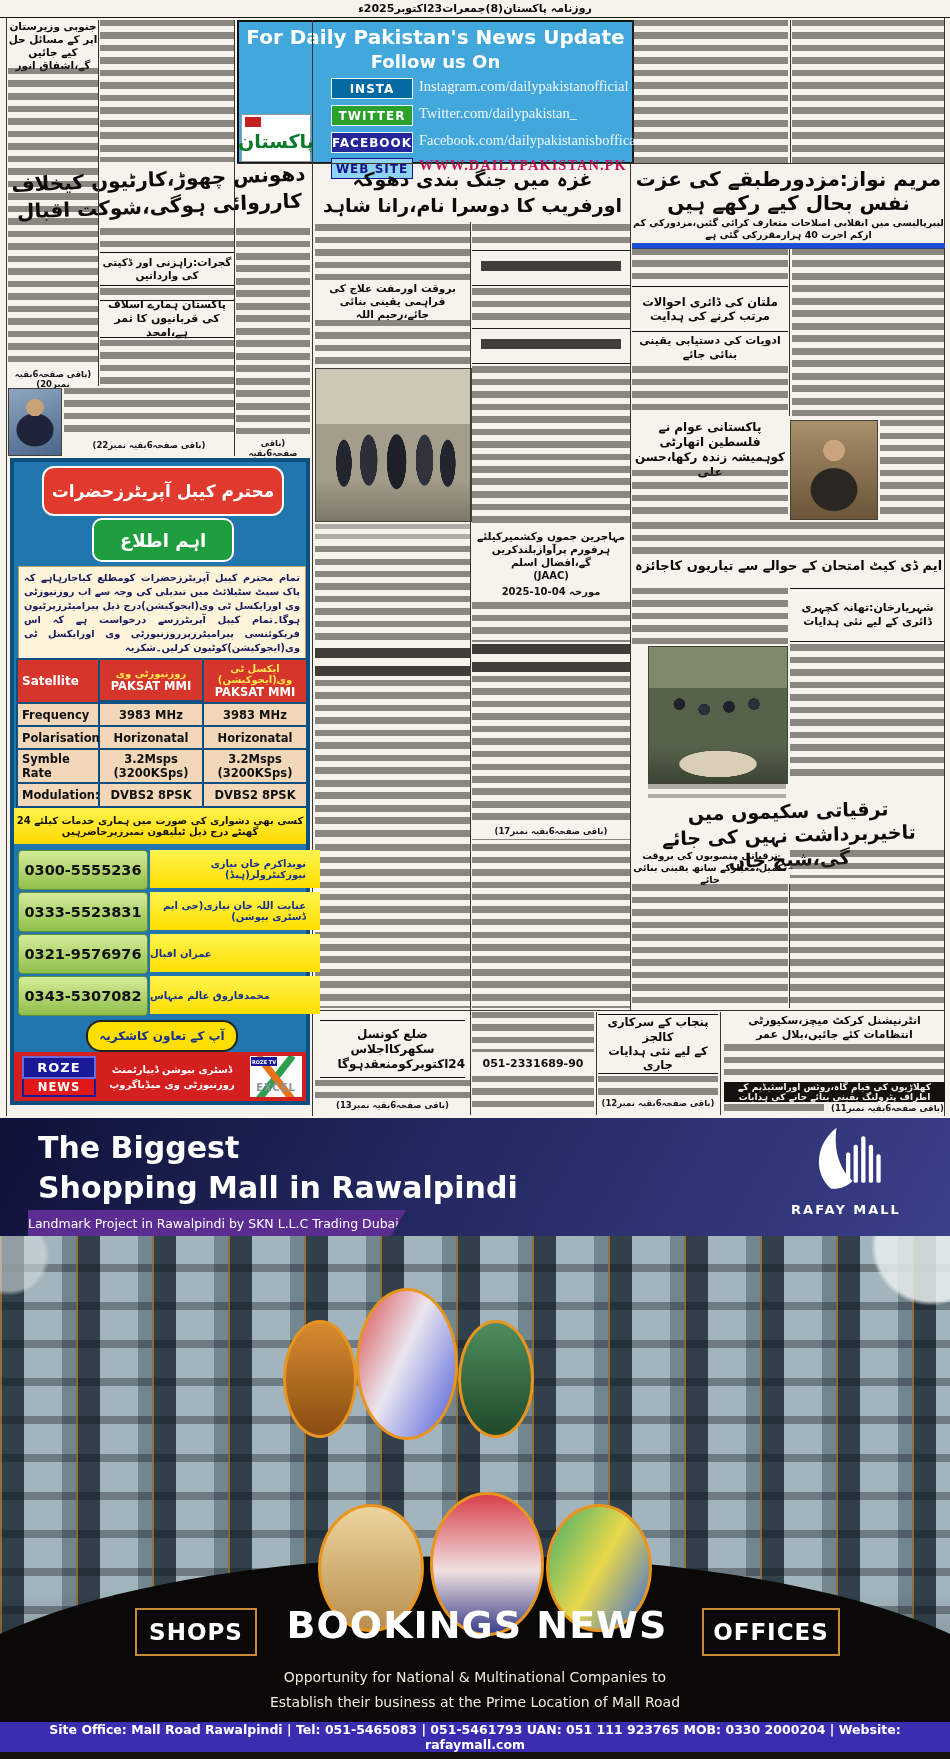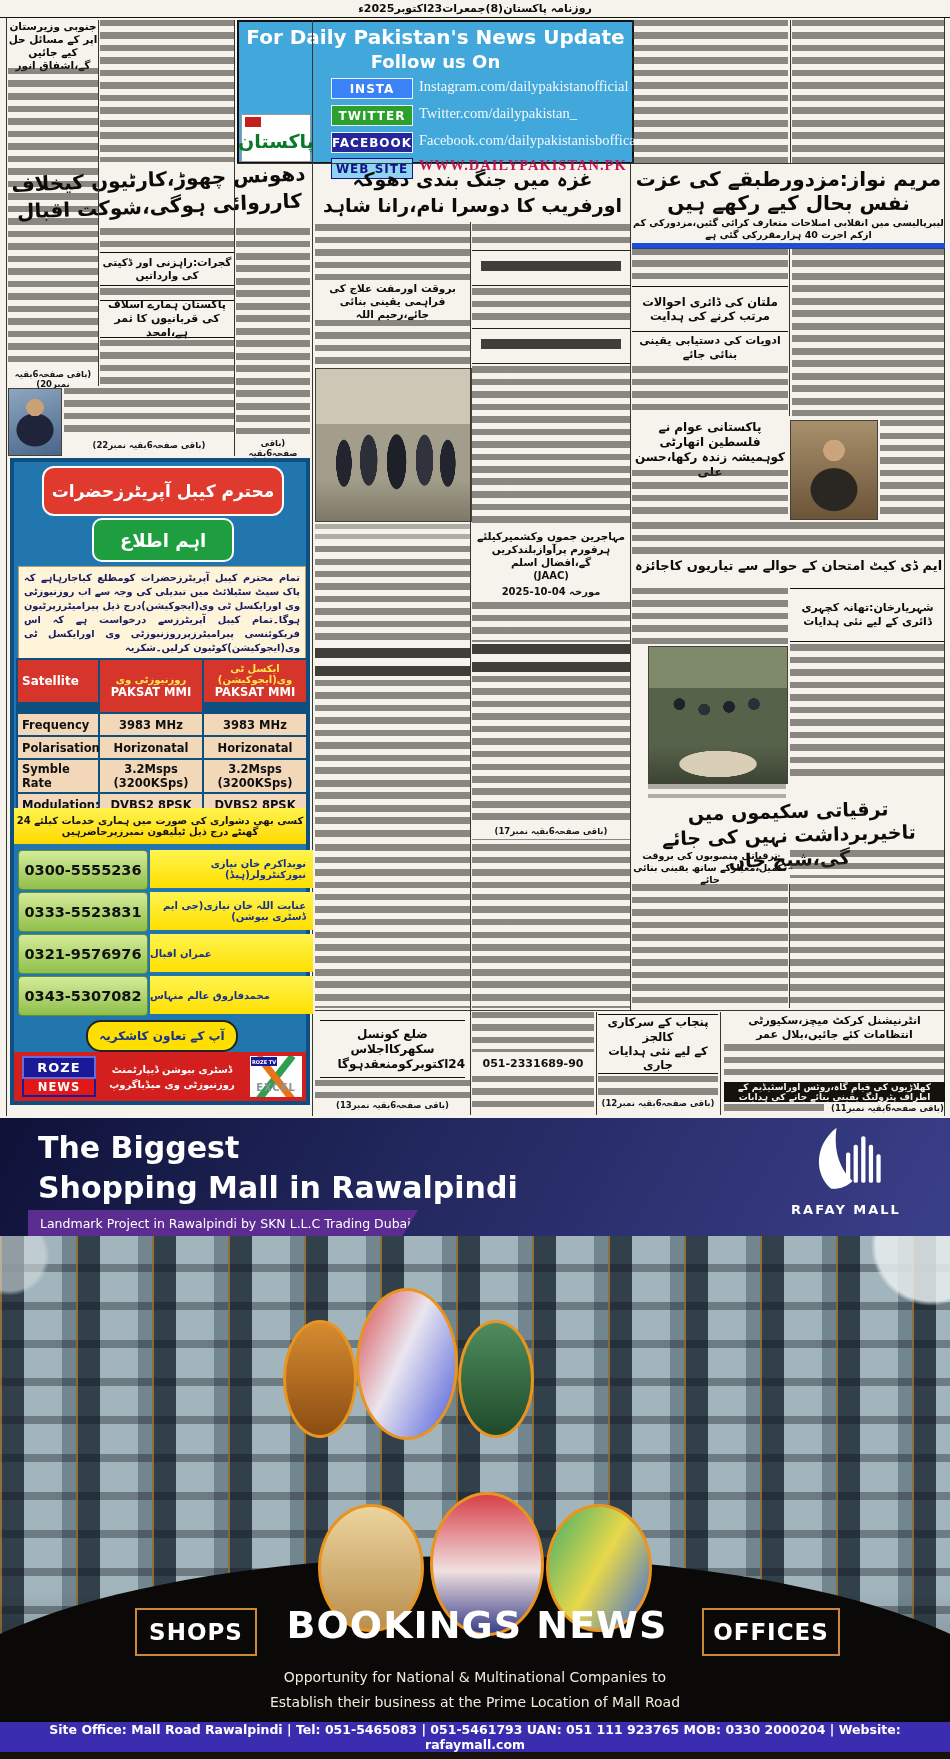--- a/index.html
+++ b/index.html
@@ -27,21 +27,21 @@
   
   .panel{background:#2176ae;border:4px solid #0d4f7e;}
   .grid-table{display:grid;grid-template-columns:80px 102px 102px;gap:2px;background:#0d4f7e;border:2px solid #0d4f7e;}
   .cell{background:#f2d8b8;color:#101010;font-weight:bold;font-size:11.5px;display:flex;align-items:center;}
   .cell.lab{padding-left:4px;}
   .cell.val{justify-content:center;text-align:center;}
   .cell.hdr{background:#d6352c;flex-direction:column;justify-content:center;text-align:center;}
   .pill-num{background:linear-gradient(#d5ec9a,#8fbf4a);border:1px solid #5f8f3a;border-radius:4px;
             color:#101010;font-weight:bold;font-size:14.5px;display:flex;align-items:center;justify-content:center;}
   .pill-name{background:linear-gradient(#fff44f,#ffdf00);color:#16328f;font-weight:bold;font-size:10px;
-             display:flex;align-items:center;justify-content:flex-end;padding-right:7px;direction:rtl;text-align:right;}
+             display:flex;align-items:center;justify-content:flex-end;padding-right:14px;direction:rtl;text-align:right;}
   
   .mall-top{background:linear-gradient(120deg,#0e1238,#23285f 45%,#3a3f8a);}
   .dome{background:#0b0908;border-radius:565px 565px 0 0 / 170px 170px 0 0;}
   .oval{border:3px solid #e8941f;border-radius:50%;}
   .adbox{border:2px solid #c8893a;color:#fff;font-weight:bold;font-size:23px;display:flex;align-items:center;justify-content:center;letter-spacing:1px;}
   .building{
     background:
       radial-gradient(circle at 98% 2%,rgba(232,238,238,.85) 0 55px,transparent 60px),
       radial-gradient(circle at 1% 4%,rgba(210,220,222,.6) 0 35px,transparent 40px),
       linear-gradient(transparent 72%,rgba(8,10,14,.45)),
@@ -98,21 +98,21 @@
   <div class="abs stripes" style="left:236px;top:228px;width:74px;height:208px;"></div>
   <div class="abs tail" style="left:236px;top:438px;width:74px;height:13px;">(باقی صفحہ6بقیہ نمبر24)</div>
 
   <div class="abs photo ph-man" style="left:8px;top:388px;width:52px;height:66px;"></div>
   <div class="abs stripes" style="left:64px;top:388px;width:170px;height:50px;"></div>
   <div class="abs tail" style="left:64px;top:440px;width:170px;height:13px;">(باقی صفحہ6بقیہ نمبر22)</div>
 
   <div class="abs banner" style="left:237px;top:20px;width:393px;height:140px;">
     <div class="abs ctr" style="left:0;top:3px;width:100%;height:24px;color:#fff;font-weight:bold;font-size:20px;">For Daily Pakistan's News Update</div>
     <div class="abs ctr" style="left:0;top:28px;width:100%;height:22px;color:#fff;font-weight:bold;font-size:18px;">Follow us On</div>
-    <div class="abs soclabel" style="left:92px;top:56px;width:80px;height:19px;background:#3b82f6;">INSTA</div>
+    <div class="abs soclabel" style="left:92px;top:56px;width:80px;height:19px;background:#0369a1;">INSTA</div>
     <div class="abs socurl" style="left:180px;top:56px;width:210px;height:19px;">Instagram.com/dailypakistanofficial</div>
     <div class="abs soclabel" style="left:92px;top:83px;width:80px;height:19px;background:#2ca02c;">TWITTER</div>
     <div class="abs socurl" style="left:180px;top:83px;width:210px;height:19px;">Twitter.com/dailypakistan_</div>
     <div class="abs soclabel" style="left:92px;top:110px;width:80px;height:19px;background:#26269b;">FACEBOOK</div>
     <div class="abs socurl" style="left:180px;top:110px;width:213px;height:19px;">Facebook.com/dailypakistanisboffical</div>
     <div class="abs soclabel" style="left:92px;top:136px;width:80px;height:19px;background:#8ed4f0;color:#12128a;border-color:#12128a;">WEB SITE</div>
     <div class="abs" style="left:180px;top:135px;width:213px;height:20px;font-family:'Liberation Serif',serif;font-weight:bold;font-size:14.5px;color:#c2185b;letter-spacing:1px;">WWW.DAILYPAKISTAN.PK</div>
     <div class="abs" style="left:2px;top:92px;width:68px;height:46px;background:#fff;border:1px solid #999;">
       <div class="abs" style="left:3px;top:2px;width:16px;height:10px;background:#c22020;"></div>
       <div class="abs ctr rtl" style="left:0;top:8px;width:68px;height:36px;color:#0a7a2a;font-weight:bold;font-size:19px;">پاکستان</div>
@@ -222,21 +222,21 @@
 
   <div class="abs panel" style="left:10px;top:458px;width:300px;height:647px;box-sizing:border-box;">
     <div class="abs ctr rtl" style="left:28px;top:4px;width:238px;height:46px;background:#e03a2f;border:2px solid #fff;border-radius:12px;color:#fff;font-weight:bold;font-size:17px;">محترم کیبل آپریٹرزحضرات</div>
     <div class="abs ctr rtl" style="left:78px;top:56px;width:138px;height:40px;background:#1e9e3e;border:2px solid #fff;border-radius:10px;color:#fff;font-weight:bold;font-size:18px;">اہم اطلاع</div>
     <div class="abs rtl" style="left:4px;top:104px;width:276px;height:84px;background:#fdf4d9;border:1px solid #b8a070;color:#1a1a5e;font-size:9.8px;font-weight:bold;line-height:14px;padding:4px 5px;text-align:justify;overflow:hidden;">تمام محترم کیبل آپریٹرزحضرات کومطلع کیاجارہاہے کہ پاک سیٹ سٹیلائٹ میں تبدیلی کی وجہ سے اب روزنیوزٹی وی اورایکسل ٹی وی(ایجوکیشن)درج ذیل پیرامیٹرزپرٹیون ہوگا۔تمام کیبل آپریٹرزسے درخواست ہے کہ اس فریکوئنسی پیرامیٹرزپرروزنیوزٹی وی اورایکسل ٹی وی(ایجوکیشن)کوٹیون کرلیں۔شکریہ</div>
 
     <div class="abs grid-table" style="left:2px;top:196px;width:288px;">
       <div class="cell hdr" style="height:42px;align-items:flex-start;justify-content:center;padding-left:4px;">
         <span style="color:#fff;font-size:12px;">Satellite</span>
       </div>
-      <div class="cell hdr" style="height:52px;justify-content:center;">
+      <div class="cell hdr" style="height:40px;justify-content:center;">
         <span class="rtl" style="color:#ffe84a;font-size:10px;">روزنیوزٹی وی</span>
         <span style="color:#fff;font-size:11.5px;">PAKSAT MMI</span>
       </div>
       <div class="cell hdr" style="height:42px;">
         <span class="rtl" style="color:#ffe84a;font-size:10px;">ایکسل ٹی وی(ایجوکیشن)</span>
         <span style="color:#fff;font-size:11.5px;">PAKSAT MMI</span>
       </div>
       <div class="cell lab" style="height:21px;">Frequency</div>
       <div class="cell val">3983 MHz</div>
       <div class="cell val">3983 MHz</div>
@@ -290,21 +290,21 @@
         <path d="M34 70 C16 54 17 24 40 6 C37 28 42 48 57 62 C51 68 42 71 34 70Z" fill="#ffffff"></path>
         <rect x="50" y="32" width="4.5" height="32" rx="2" fill="#ffffff"></rect>
         <rect x="58" y="24" width="4.5" height="40" rx="2" fill="#ffffff"></rect>
         <rect x="66" y="15" width="4.5" height="49" rx="2" fill="#ffffff"></rect>
         <rect x="74" y="24" width="4.5" height="40" rx="2" fill="#ffffff"></rect>
         <rect x="82" y="34" width="4.5" height="30" rx="2" fill="#ffffff"></rect>
       </svg>
     </div>
     <div class="abs ctr" style="left:780px;top:82px;width:132px;height:18px;color:#fff;font-weight:bold;font-size:13px;letter-spacing:2px;">RAFAY MALL</div>
   </div>
-  <div class="abs" style="left:28px;top:1210px;width:378px;height:26px;background:#5c2d90;color:#fff;font-size:12.5px;display:flex;align-items:center;padding-left:12px;clip-path:polygon(0 0,100% 0,96% 100%,0 100%);z-index:3;">Landmark Project in Rawalpindi by SKN L.L.C Trading Dubai</div>
+  <div class="abs" style="left:28px;top:1210px;width:378px;height:26px;background:#5c2d90;color:#fff;font-size:12.5px;display:flex;align-items:center;padding-left:0;clip-path:polygon(0 0,100% 0,96% 100%,0 100%);z-index:3;">Landmark Project in Rawalpindi by SKN L.L.C Trading Dubai</div>
 
   <div class="abs building" style="left:0;top:1236px;width:950px;height:492px;z-index:1;"></div>
 
   <div class="abs oval" style="left:283px;top:1320px;width:68px;height:112px;background:linear-gradient(#d78b30,#8a4d12);z-index:2;"></div>
   <div class="abs oval" style="left:356px;top:1288px;width:96px;height:146px;background:linear-gradient(115deg,#d94f4f,#eae6f0 45%,#4f5fd9);z-index:2;"></div>
   <div class="abs oval" style="left:458px;top:1320px;width:70px;height:112px;background:linear-gradient(#4e8d5e,#1f4a2a);z-index:2;"></div>
 
   <div class="abs dome" style="left:-90px;top:1556px;width:1130px;height:172px;z-index:3;"></div>
 
   <div class="abs oval" style="left:318px;top:1504px;width:100px;height:122px;background:linear-gradient(#ecd49e,#b98f4e);z-index:4;"></div>

